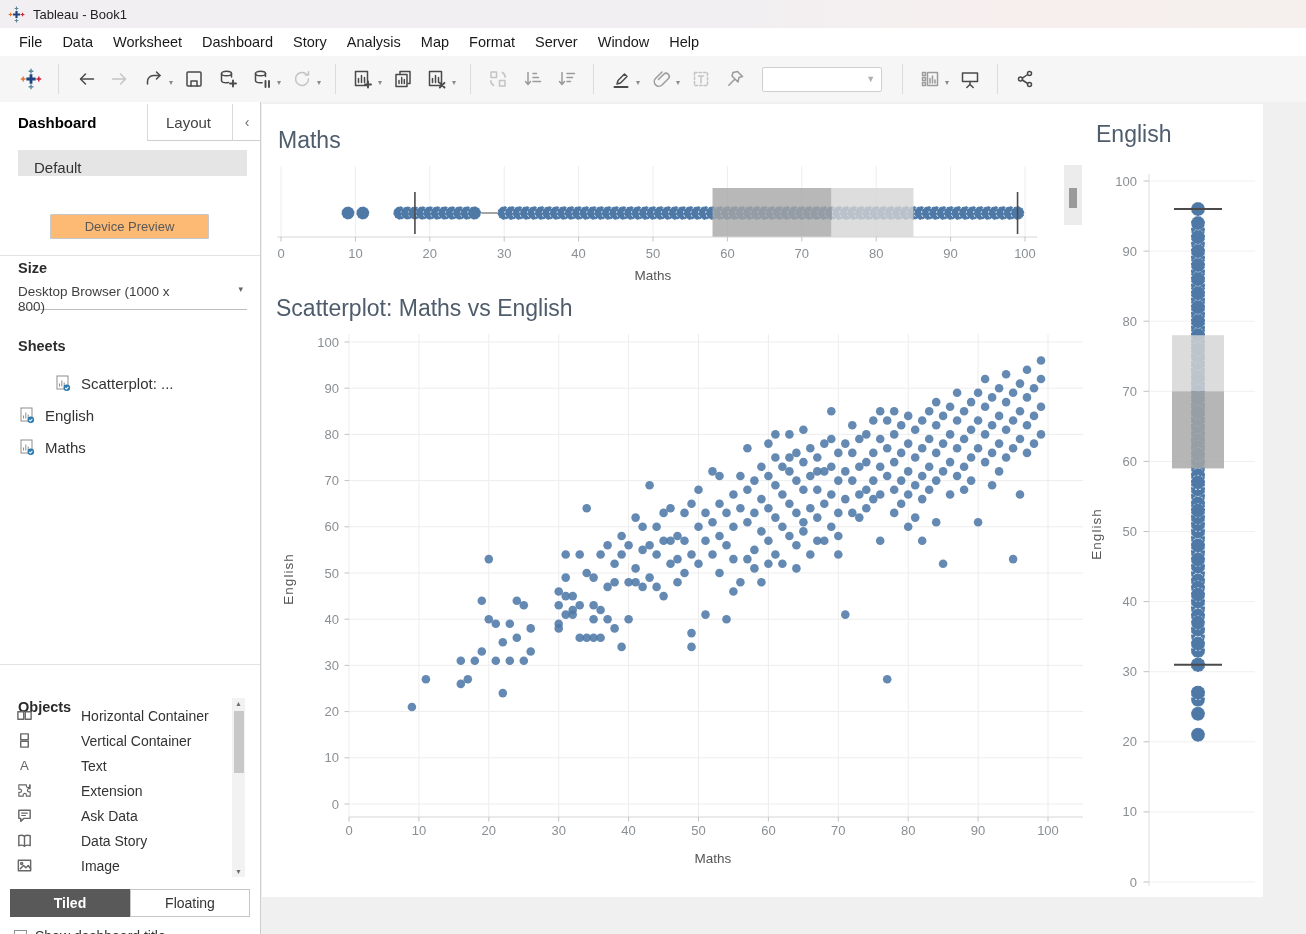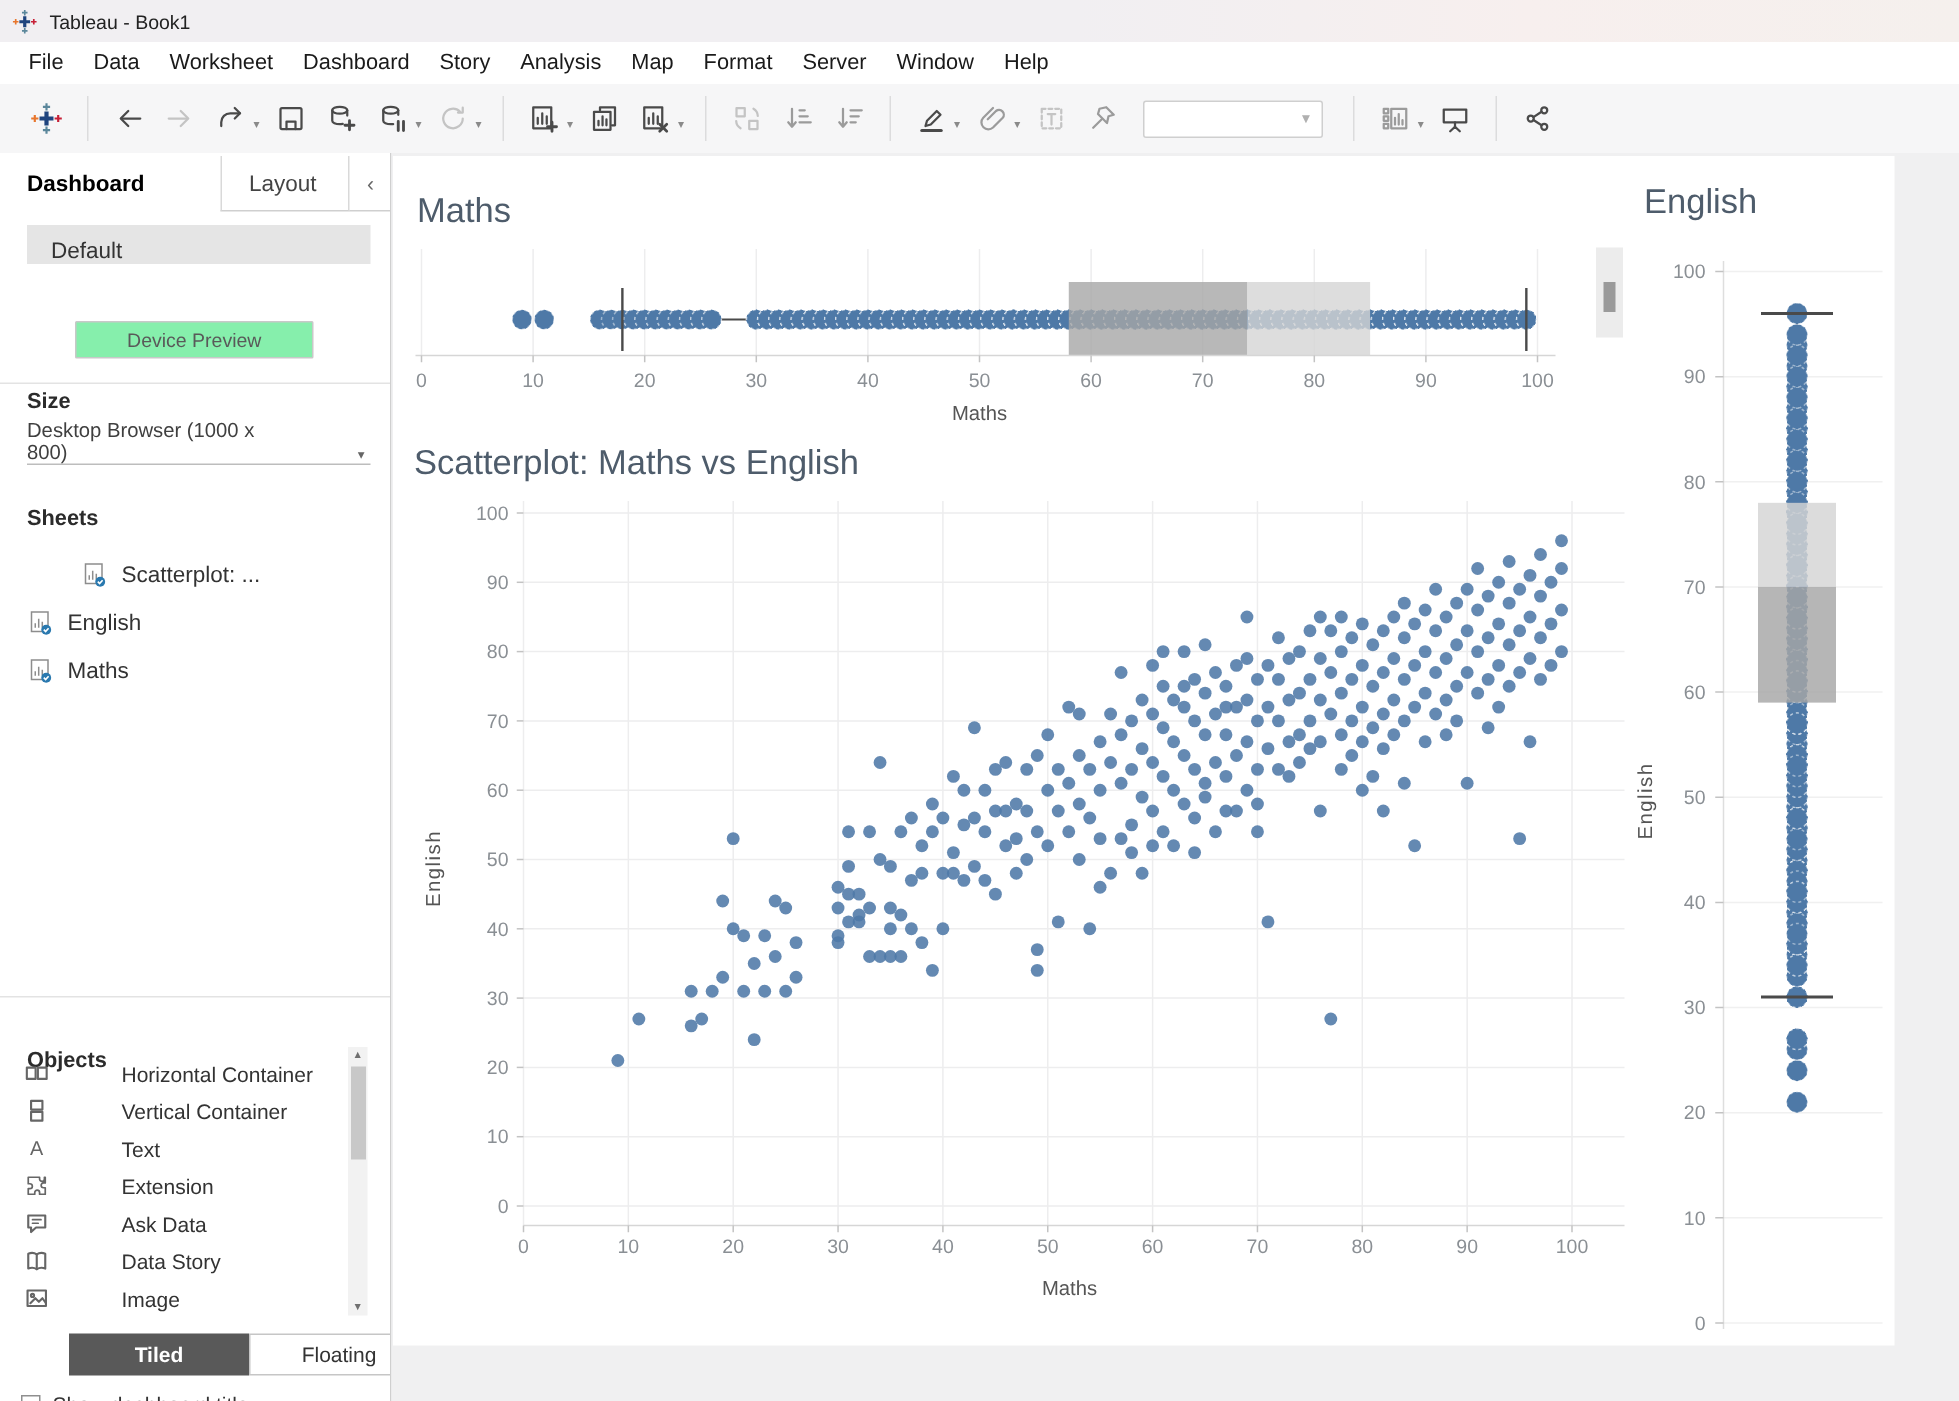--- a/index.html
+++ b/index.html
@@ -35,41 +35,41 @@
   .pane-tabs { position:absolute; left:0; top:2px; width:261px; height:37px; display:flex; }
   .ptab { display:flex; align-items:center; padding-left:18px; font-size:15px; }
   .ptab.active { width:147px; font-weight:bold; color:#000; }
   .ptab.inactive { width:86px; color:#444; border-left:1px solid #d9d9d9; border-right:1px solid #d9d9d9;
     border-bottom:1px solid #cfcfcf; padding-left:18px; }
   .ptab-rest { flex:1; border-bottom:1px solid #cfcfcf; display:flex; align-items:center; justify-content:center; color:#666; font-size:14px; }
 
   .dev-row { position:absolute; left:18px; width:229px; height:26px; display:flex; align-items:flex-end; font-size:15px; color:#333; }
   .dev-row.selected { background:#e5e5e5; }
   .dev-row span { padding-left:16px; }
-  .btn-devprev { position:absolute; left:50px; top:112px; width:159px; height:25px; background:#86efac;
+  .btn-devprev { position:absolute; left:50px; top:112px; width:159px; height:25px; background:#fdba74;
     border:1px solid #c8c8c8; border-radius:1px; font-size:13px; color:#595959;
     display:flex; align-items:center; justify-content:center; }
   .sb-divider { position:absolute; left:0; width:261px; height:1px; background:#e3e3e3; }
   .sb-header { position:absolute; left:18px; font-size:14.5px; font-weight:bold; color:#2b2b2b; }
   .size-value { position:absolute; left:18px; top:182px; width:229px; height:26px; font-size:13.5px; color:#3f3f3f;
-    border-bottom:1px solid #bdbdbd; display:flex; align-items:flex-end; justify-content:space-between;gap:42px; }
+    border-bottom:1px solid #bdbdbd; display:flex; align-items:flex-start; justify-content:space-between;gap:42px; }
   .size-value .caret { font-size:9px; color:#666; margin-right:4px; }
 
   .sheet-row { position:absolute; left:20px; height:30px; display:flex; align-items:center; font-size:15px; color:#333; }
   .sheet-row svg { width:15px; height:17px; margin-right:10px; }
 
   .obj-row { position:absolute; left:16px; height:25px; display:flex; align-items:center; font-size:14px; color:#333;gap:39px; }
   .obj-row svg { width:17px; height:17px; margin-right:9px; color:#666; }
 
   .obj-scroll { position:absolute; right:15px; top:596px; width:13px; height:179px; background:#f2f2f2; }
   .obj-scroll .arr { position:absolute; left:0; width:13px; height:11px; color:#707070; font-size:7px;
     display:flex; align-items:center; justify-content:center; }
   .obj-scroll .thumb { position:absolute; left:1.5px; top:13px; width:10px; height:62px; background:#c8c8c8; }
 
-  .layout-toggle { position:absolute; left:10px; top:787px; width:240px; height:28px; display:flex; font-size:14px;margin-left:36px; }
+  .layout-toggle { position:absolute; left:10px; top:787px; width:240px; height:28px; display:flex; font-size:14px; }
   .lt-btn { width:120px; display:flex; align-items:center; justify-content:center; }
   .lt-btn.active { background:#595959; color:#fff; font-weight:bold; }
   .lt-btn.idle { background:#fff; color:#333; border:1px solid #c6c6c6; }
   .showtitle-row { position:absolute; left:14px; top:823px; height:22px; display:flex; align-items:center; font-size:14px; color:#333; }
   .showtitle-row .cb { width:13px; height:13px; border:1px solid #8f8f8f; background:#fff; margin-right:8px; }
 
   
   .dashboard { position:absolute; left:1px; top:2px; width:1001px; height:793px; background:#fff; }
   .zone { position:absolute; }
   .zone-maths  { left:0; top:0; width:823px; height:196px; }

